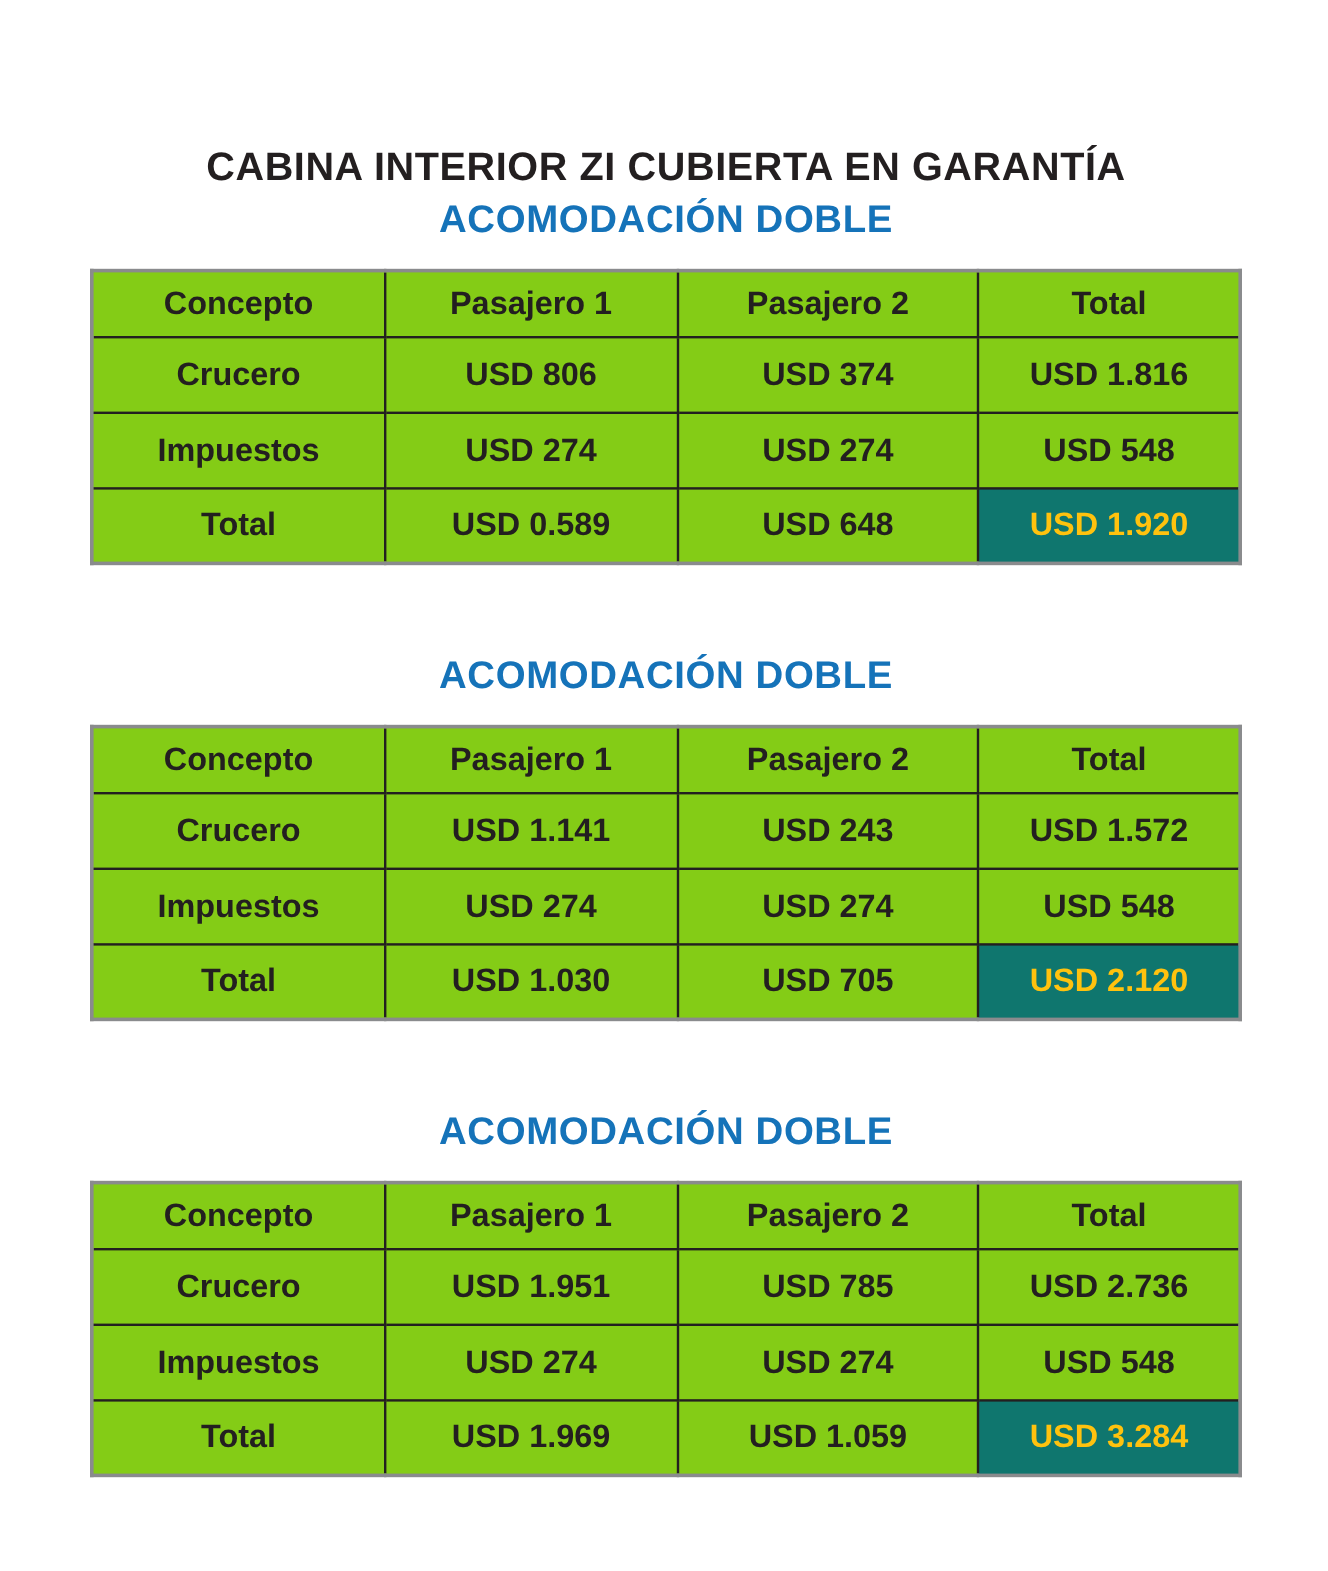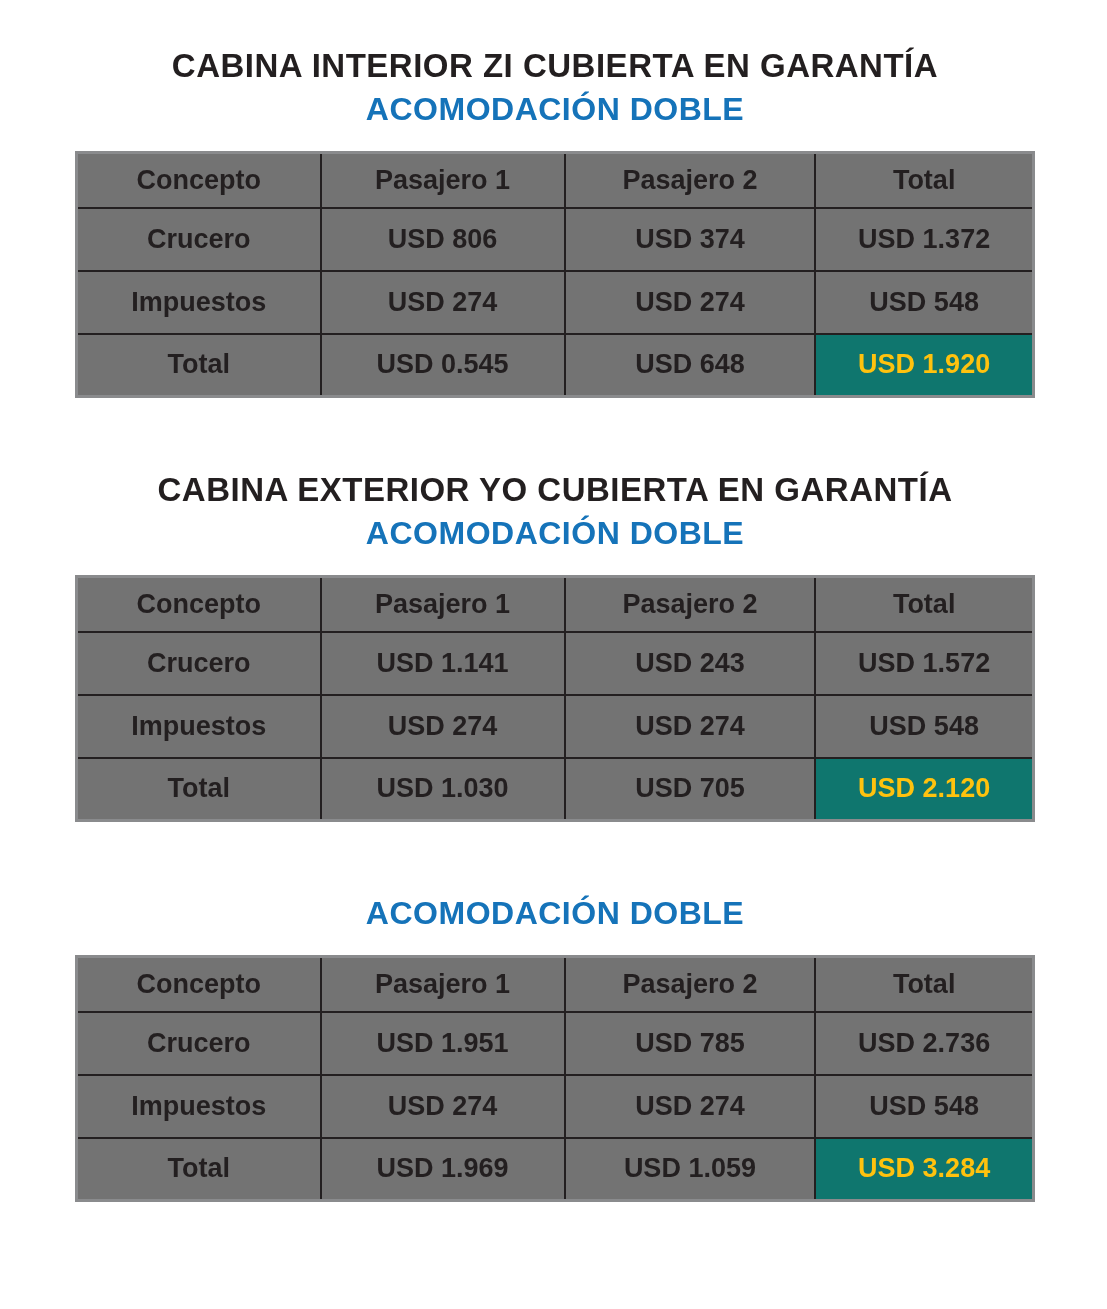--- a/index.html
+++ b/index.html
@@ -7,21 +7,21 @@
   .page {
     position:relative;
     width:1107px; height:1309px;
     background:#ffffff;
     font-family:"Liberation Sans", sans-serif;
     color:#231f20;
     overflow:hidden;
   }
   .content { width:960px; margin-left:75px; }
   .section { text-align:center; }
-  .section.first { padding-top:44px; }
+  .section.first { padding-top:117px; }
   .section.next  { padding-top:70px; }
   .title {
     font-size:33px; line-height:44px; font-weight:bold;
     color:#231f20; letter-spacing:0.5px; white-space:nowrap;
   }
   .subtitle {
     font-size:32px; line-height:42px; font-weight:bold;
     color:#1573b9; letter-spacing:0.5px;
   }
   table.price-table {
@@ -29,21 +29,21 @@
     border-collapse:collapse;
     border:3px solid #8a8b8d;
     table-layout:fixed;
   }
   col.c1 { width:25.5%; } col.c2 { width:25.5%; }
   col.c3 { width:26.2%; } col.c4 { width:22.8%; }
   th, td {
     border:2px solid #231f20;
     font-weight:bold; font-size:27px;
     text-align:center; vertical-align:middle;
-    color:#231f20; background:#737373;
+    color:#231f20; background:#84cc16;
   }
   th { height:55px; }
   td { height:63px; }
   td.highlight { background:#0f766e; color:#ffc20e; }
 </style>
 </head>
 <body>
 
 <div class="page">
   <div class="content">
@@ -64,40 +64,39 @@
             <th>Pasajero 1</th>
             <th>Pasajero 2</th>
             <th>Total</th>
           </tr>
         </thead>
         <tbody>
           <tr>
             <td>Crucero</td>
             <td>USD 806</td>
             <td>USD 374</td>
-            <td>USD 1.372</td>
+            <td>USD 1.816</td>
           </tr>
           <tr>
             <td>Impuestos</td>
             <td>USD 274</td>
             <td>USD 274</td>
             <td>USD 548</td>
           </tr>
           <tr>
             <td>Total</td>
-            <td>USD 0.545</td>
+            <td>USD 0.589</td>
             <td>USD 648</td>
             <td class="highlight">USD 1.920</td>
           </tr>
         </tbody>
       </table>
     </div>
 
     <div class="section next">
-      <div class="title">CABINA EXTERIOR YO CUBIERTA EN GARANTÍA</div>
       <div class="subtitle">ACOMODACIÓN DOBLE</div>
       <table class="price-table">
         <colgroup>
             <col class="c1">
             <col class="c2">
             <col class="c3">
             <col class="c4">
           </colgroup>
         <thead>
           <tr>

